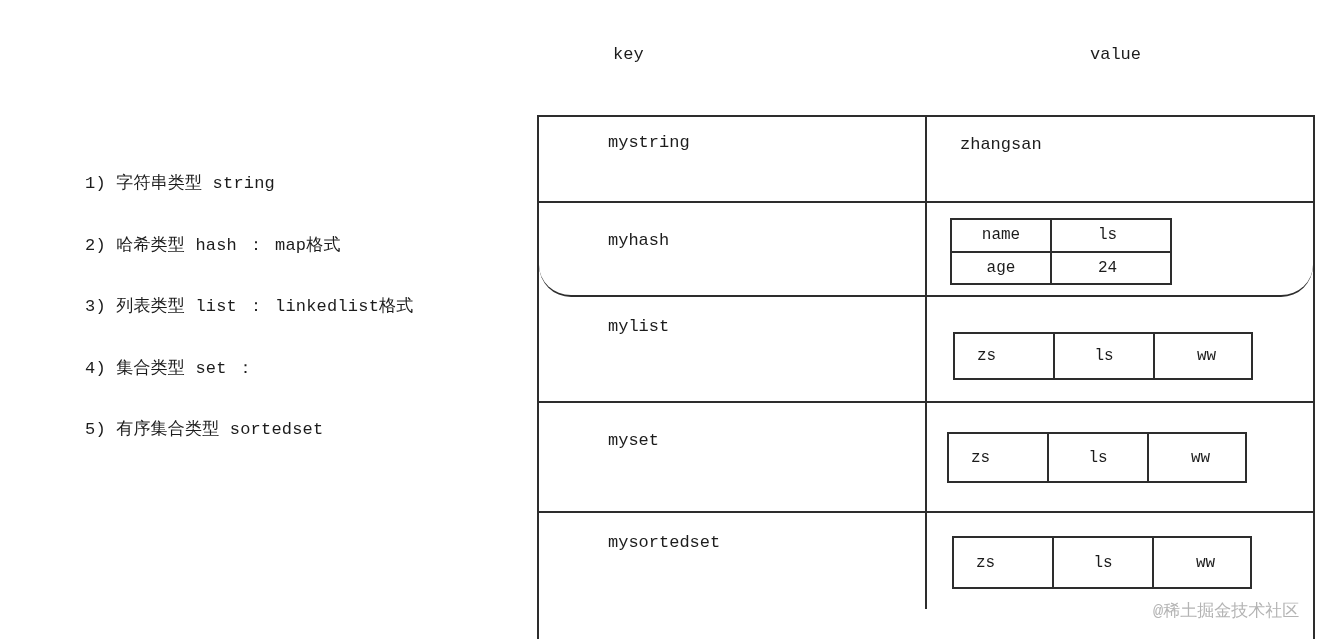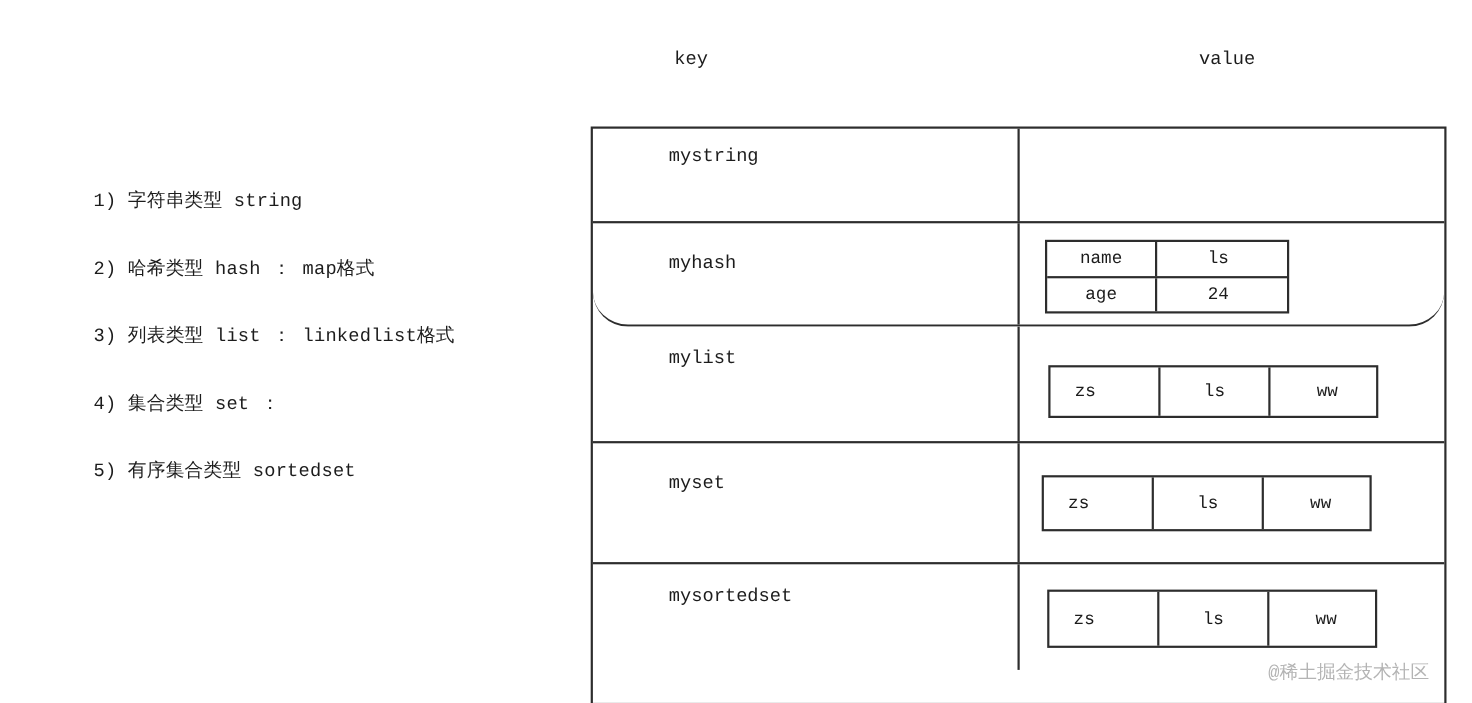--- a/index.html
+++ b/index.html
@@ -129,20 +129,23 @@
     <div class="note-line">5) 有序集合类型 sortedset</div>
   </div>
 
   <div class="hdr hdr-key">key</div>
   <div class="hdr hdr-value">value</div>
 
   <div class="kv-table">
 
     <div class="row r1">
       <div class="key-cell">mystring</div>
+      <div class="val-cell">
+        <div class="plain-value">zhangsan</div>
+      </div>
     </div>
 
     <div class="row r2">
       <div class="key-cell">myhash</div>
       <div class="val-cell">
         <div class="hash-table">
           <div class="hash-row first">
             <div class="hash-field">name</div>
             <div class="hash-val">ls</div>
           </div>

